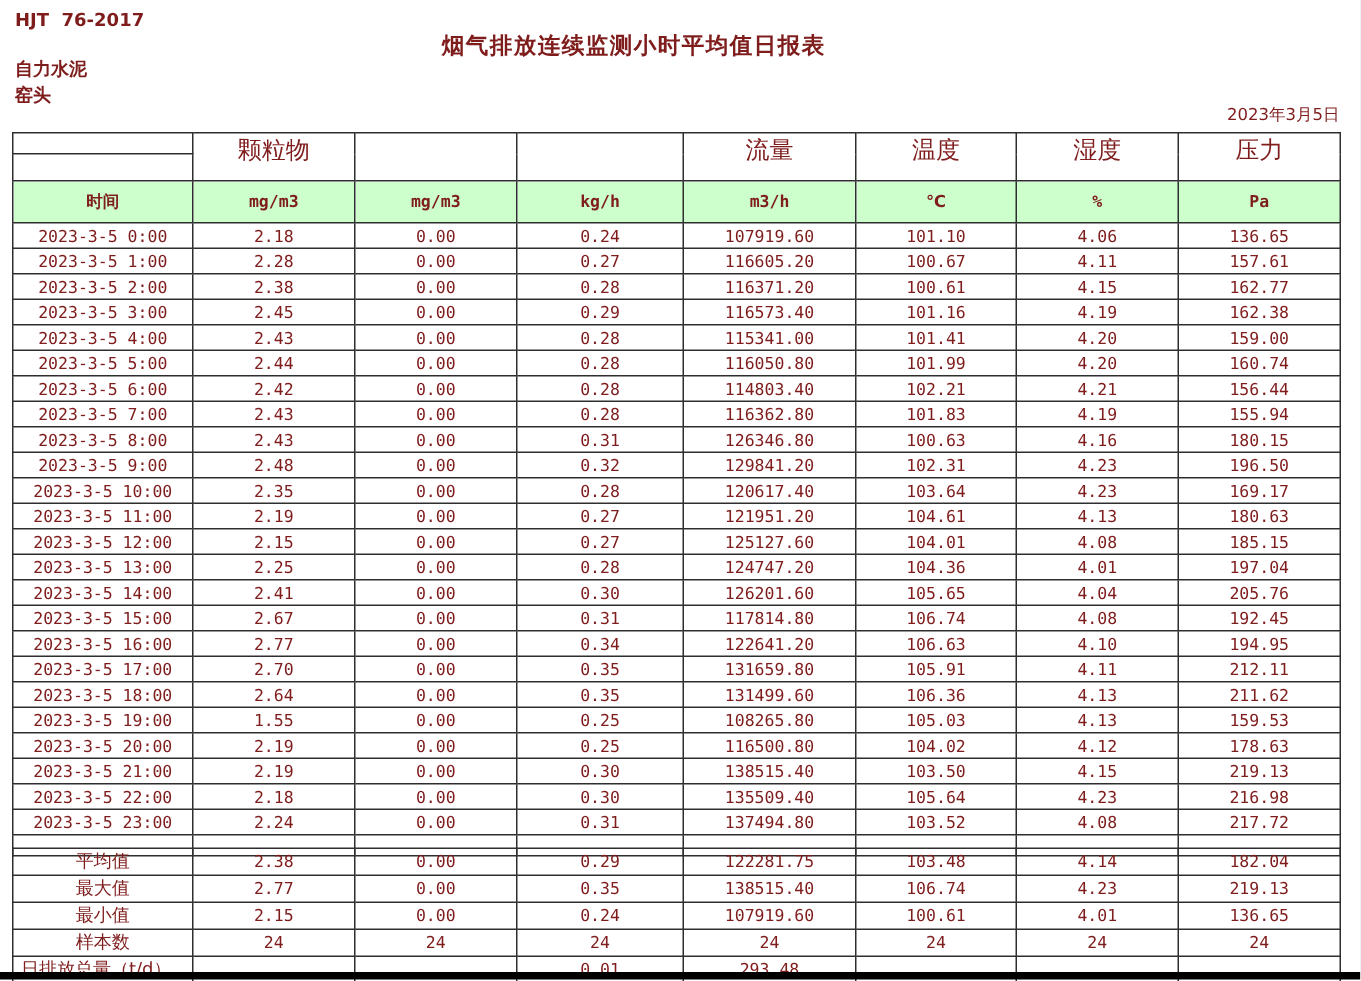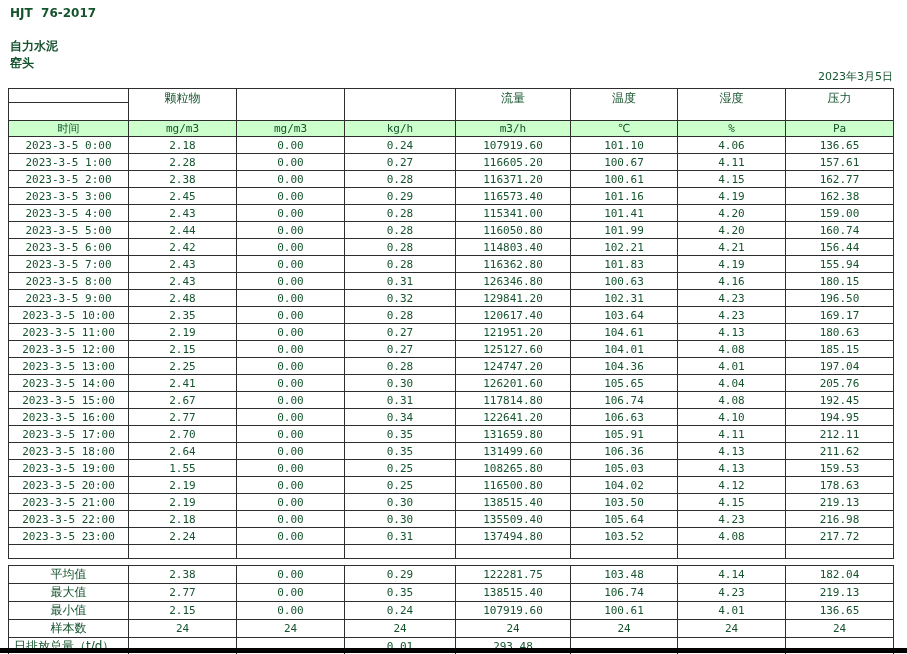--- a/index.html
+++ b/index.html
@@ -1,51 +1,52 @@
 <!DOCTYPE html>
 <html><head>
 <meta charset="utf-8">
 <style>
   html,body{margin:0;padding:0;background:#e8e8e8;}
   #page{position:relative;width:907px;height:654px;background:#ffffff;overflow:hidden;
-        font-family:"DejaVu Sans",sans-serif;color:#14532d;}
+        font-family:"DejaVu Sans",sans-serif;color:#7f1d1d;}
   .hdr-left{position:absolute;left:10px;font-weight:bold;font-size:12px;white-space:pre;}
   #std-no{top:6px;}
   #company{top:38px;}
   #station{top:55px;}
   #report-title{position:absolute;top:21px;left:0;width:845px;text-align:center;
                 font-weight:bold;font-size:15px;letter-spacing:1px;}
   #report-date{position:absolute;top:69px;right:14px;font-size:11px;margin-left:42px;}
   table{border-collapse:collapse;table-layout:fixed;position:absolute;left:8px;
         font-size:11px;}
   #main-table{top:88px;}
   #summary-table{top:565px;}
   td{border:1px solid #2e2e2e;text-align:center;vertical-align:middle;
      padding:0;overflow:hidden;white-space:nowrap;
      font-family:"DejaVu Sans Mono","DejaVu Sans",monospace;font-size:11px;}
   tr.hrowA{height:14px;}
   tr.hrowB{height:18px;}
   td.group-hd{vertical-align:top;padding-top:1px;font-family:"DejaVu Sans",sans-serif;
-              font-size:12px;margin-left:24px;}
-  tr.unit-row{height:16px;}
+              font-size:16px;margin-left:24px;}
+  tr.unit-row{height:28px;font-weight:bold;}
   tr.unit-row td{font-size:11px;}
   tr.data-row{height:17px;padding-left:44px;}
   tr.empty-row{height:14px;}
   #summary-table tr{height:16px;}
   td.sum-label{font-family:"DejaVu Sans",sans-serif;font-size:12px;}
   td.sum-label.left{text-align:left;padding-left:5px;margin-left:21px;}
   #bottom-bar{position:absolute;left:0;top:648px;width:907px;height:5px;background:#000;}
 </style>
 </head>
 <body>
 
 <div id="page">
 
   <div id="std-no" class="hdr-left">HJT  76-2017</div>
 
+  <div id="report-title">烟气排放连续监测小时平均值日报表</div>
 
   <div id="company" class="hdr-left">自力水泥</div>
 
   <div id="station" class="hdr-left">窑头</div>
 
   <div id="report-date">2023年3月5日</div>
 
   <table id="main-table">
     <colgroup>
       <col style="width:120px">

